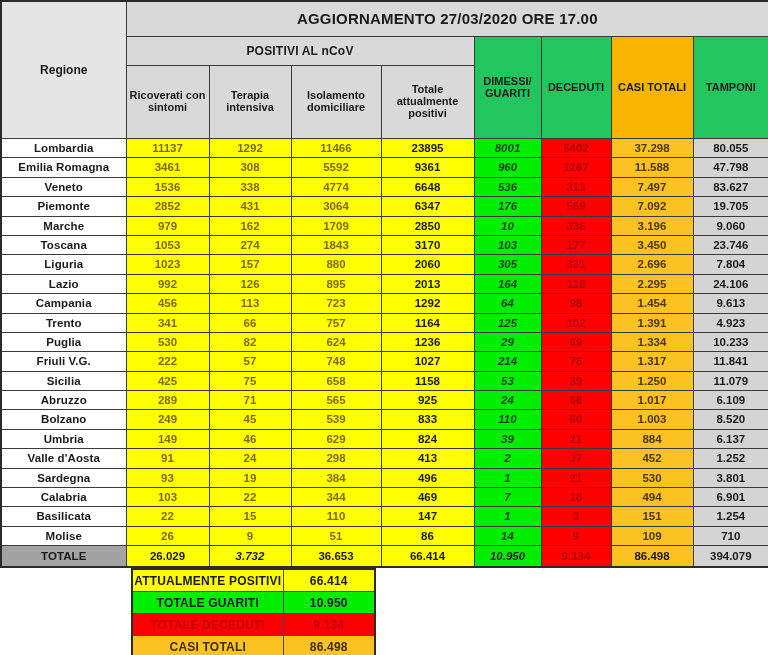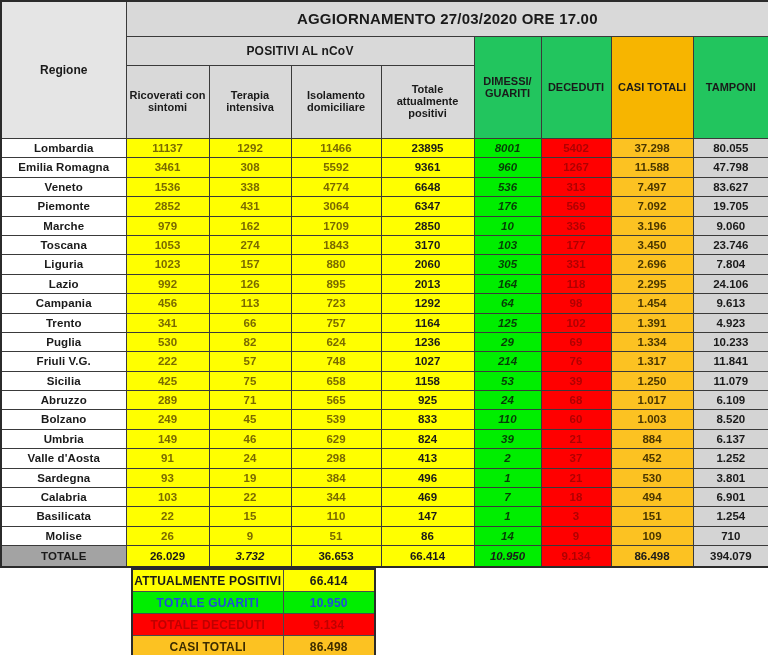--- a/index.html
+++ b/index.html
@@ -122,21 +122,21 @@
     font-weight: bold;
     font-size: 12px;
     text-align: center;
     vertical-align: middle;
     letter-spacing: .2px;
   }
   col.s-label { width: 151px; }
   col.s-value { width: 92px; }
 
   .sum-yellow { background: #ffff00; color: #1a1a1a; }
-  .sum-green  { background: #00ee00; color: #1d4ed8; }
+  .sum-green  { background: #00ee00; color: #0f172a; }
   .sum-red    { background: #ff0000; color: #c00000; margin-left: 36px; }
   .sum-orange { background: #fcc222; color: #3d2c00; }
 </style>
 </head>
 <body>
 
 <div id="root">
 
   <table class="covid">
     <colgroup>

